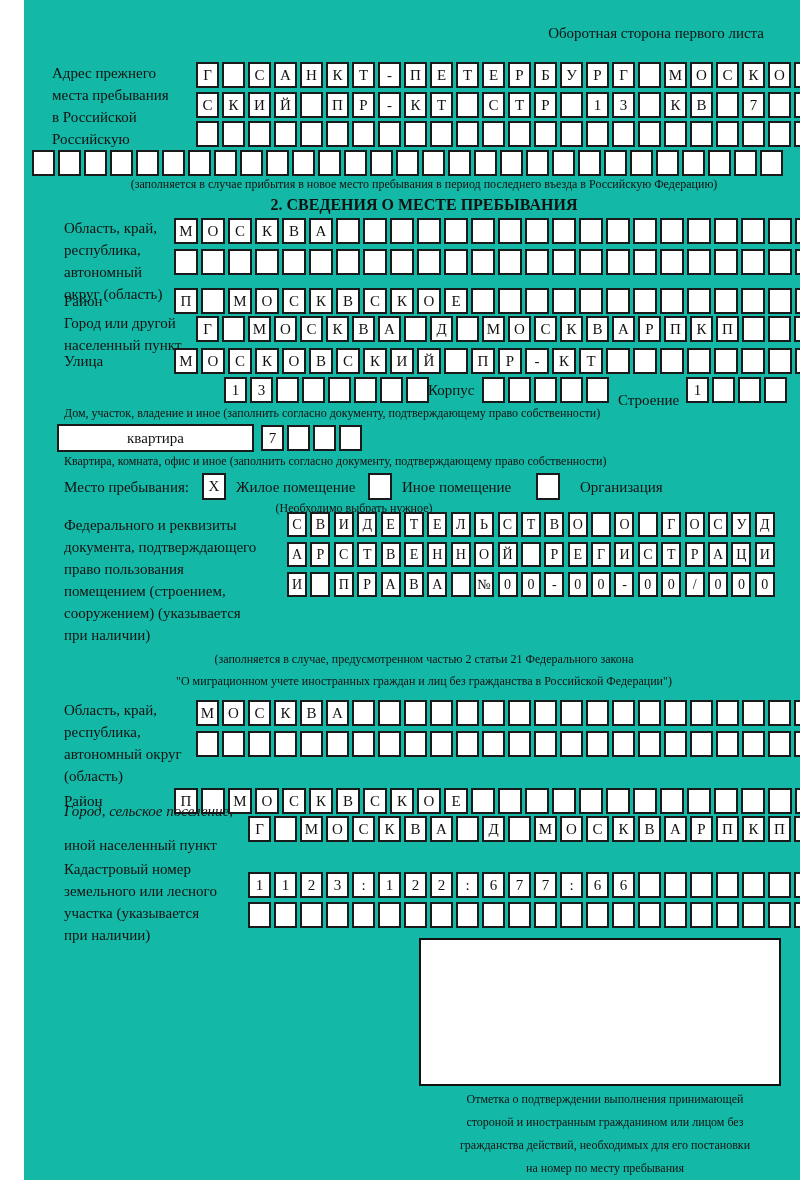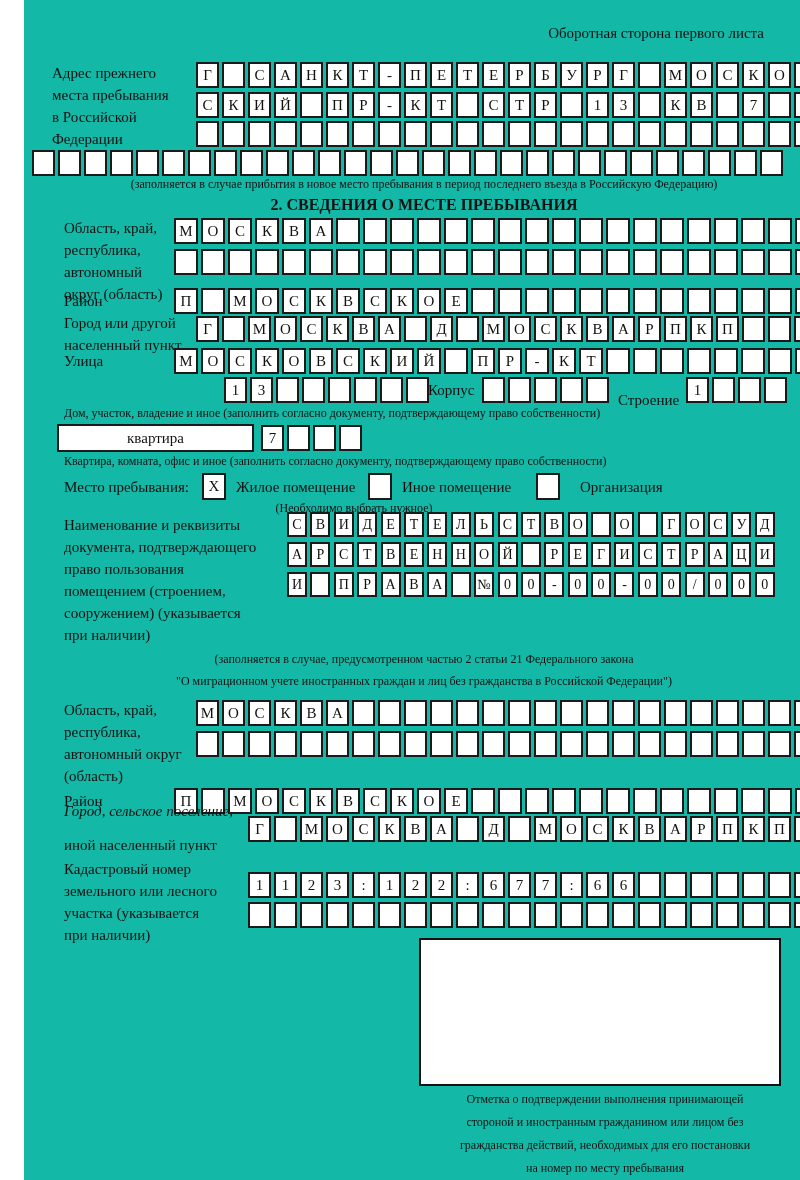--- a/index.html
+++ b/index.html
@@ -25,21 +25,21 @@
 <body>
 
 <div id="page">
 
   <div class="lbl" style="left:420px;top:22px;width:320px;text-align:right;">Оборотная сторона первого листа</div>
 
   <div>
     <div class="lbl" style="left:28px;top:62px;">Адрес прежнего</div>
     <div class="lbl" style="left:28px;top:84px;">места пребывания</div>
     <div class="lbl" style="left:28px;top:106px;">в Российской</div>
-    <div class="lbl" style="left:28px;top:128px;">Федерации</div>
+    <div class="lbl" style="left:28px;top:128px;">Российскую</div>
   </div>
   <div class="cells" style="left:172px;top:62px;">
       <span class="cell">Г</span>
       <span class="cell"></span>
       <span class="cell">С</span>
       <span class="cell">А</span>
       <span class="cell">Н</span>
       <span class="cell">К</span>
       <span class="cell">Т</span>
       <span class="cell">-</span>
@@ -332,21 +332,21 @@
   <div class="lbl" style="left:40px;top:476px;">Место пребывания:</div>
   <div class="chk" style="left:178px;top:473px;">X</div>
   <div class="lbl" style="left:212px;top:476px;">Жилое помещение</div>
   <div class="chk" style="left:344px;top:473px;"></div>
   <div class="lbl" style="left:378px;top:476px;">Иное помещение</div>
   <div class="chk" style="left:512px;top:473px;"></div>
   <div class="lbl" style="left:556px;top:476px;">Организация</div>
   <div class="cap" style="left:180px;top:501px;width:300px;text-align:center;">(Необходимо выбрать нужное)</div>
 
   <div>
-    <div class="lbl" style="left:40px;top:514px;">Наименование и реквизиты</div>
+    <div class="lbl" style="left:40px;top:514px;">Федерального и реквизиты</div>
     <div class="lbl" style="left:40px;top:536px;">документа, подтверждающего</div>
     <div class="lbl" style="left:40px;top:558px;">право пользования</div>
     <div class="lbl" style="left:40px;top:580px;">помещением (строением,</div>
     <div class="lbl" style="left:40px;top:602px;">сооружением) (указывается</div>
     <div class="lbl" style="left:40px;top:624px;">при наличии)</div>
   </div>
   <div class="cells small" style="left:263px;top:512px;">
       <span class="cell">С</span>
       <span class="cell">В</span>
       <span class="cell">И</span>

